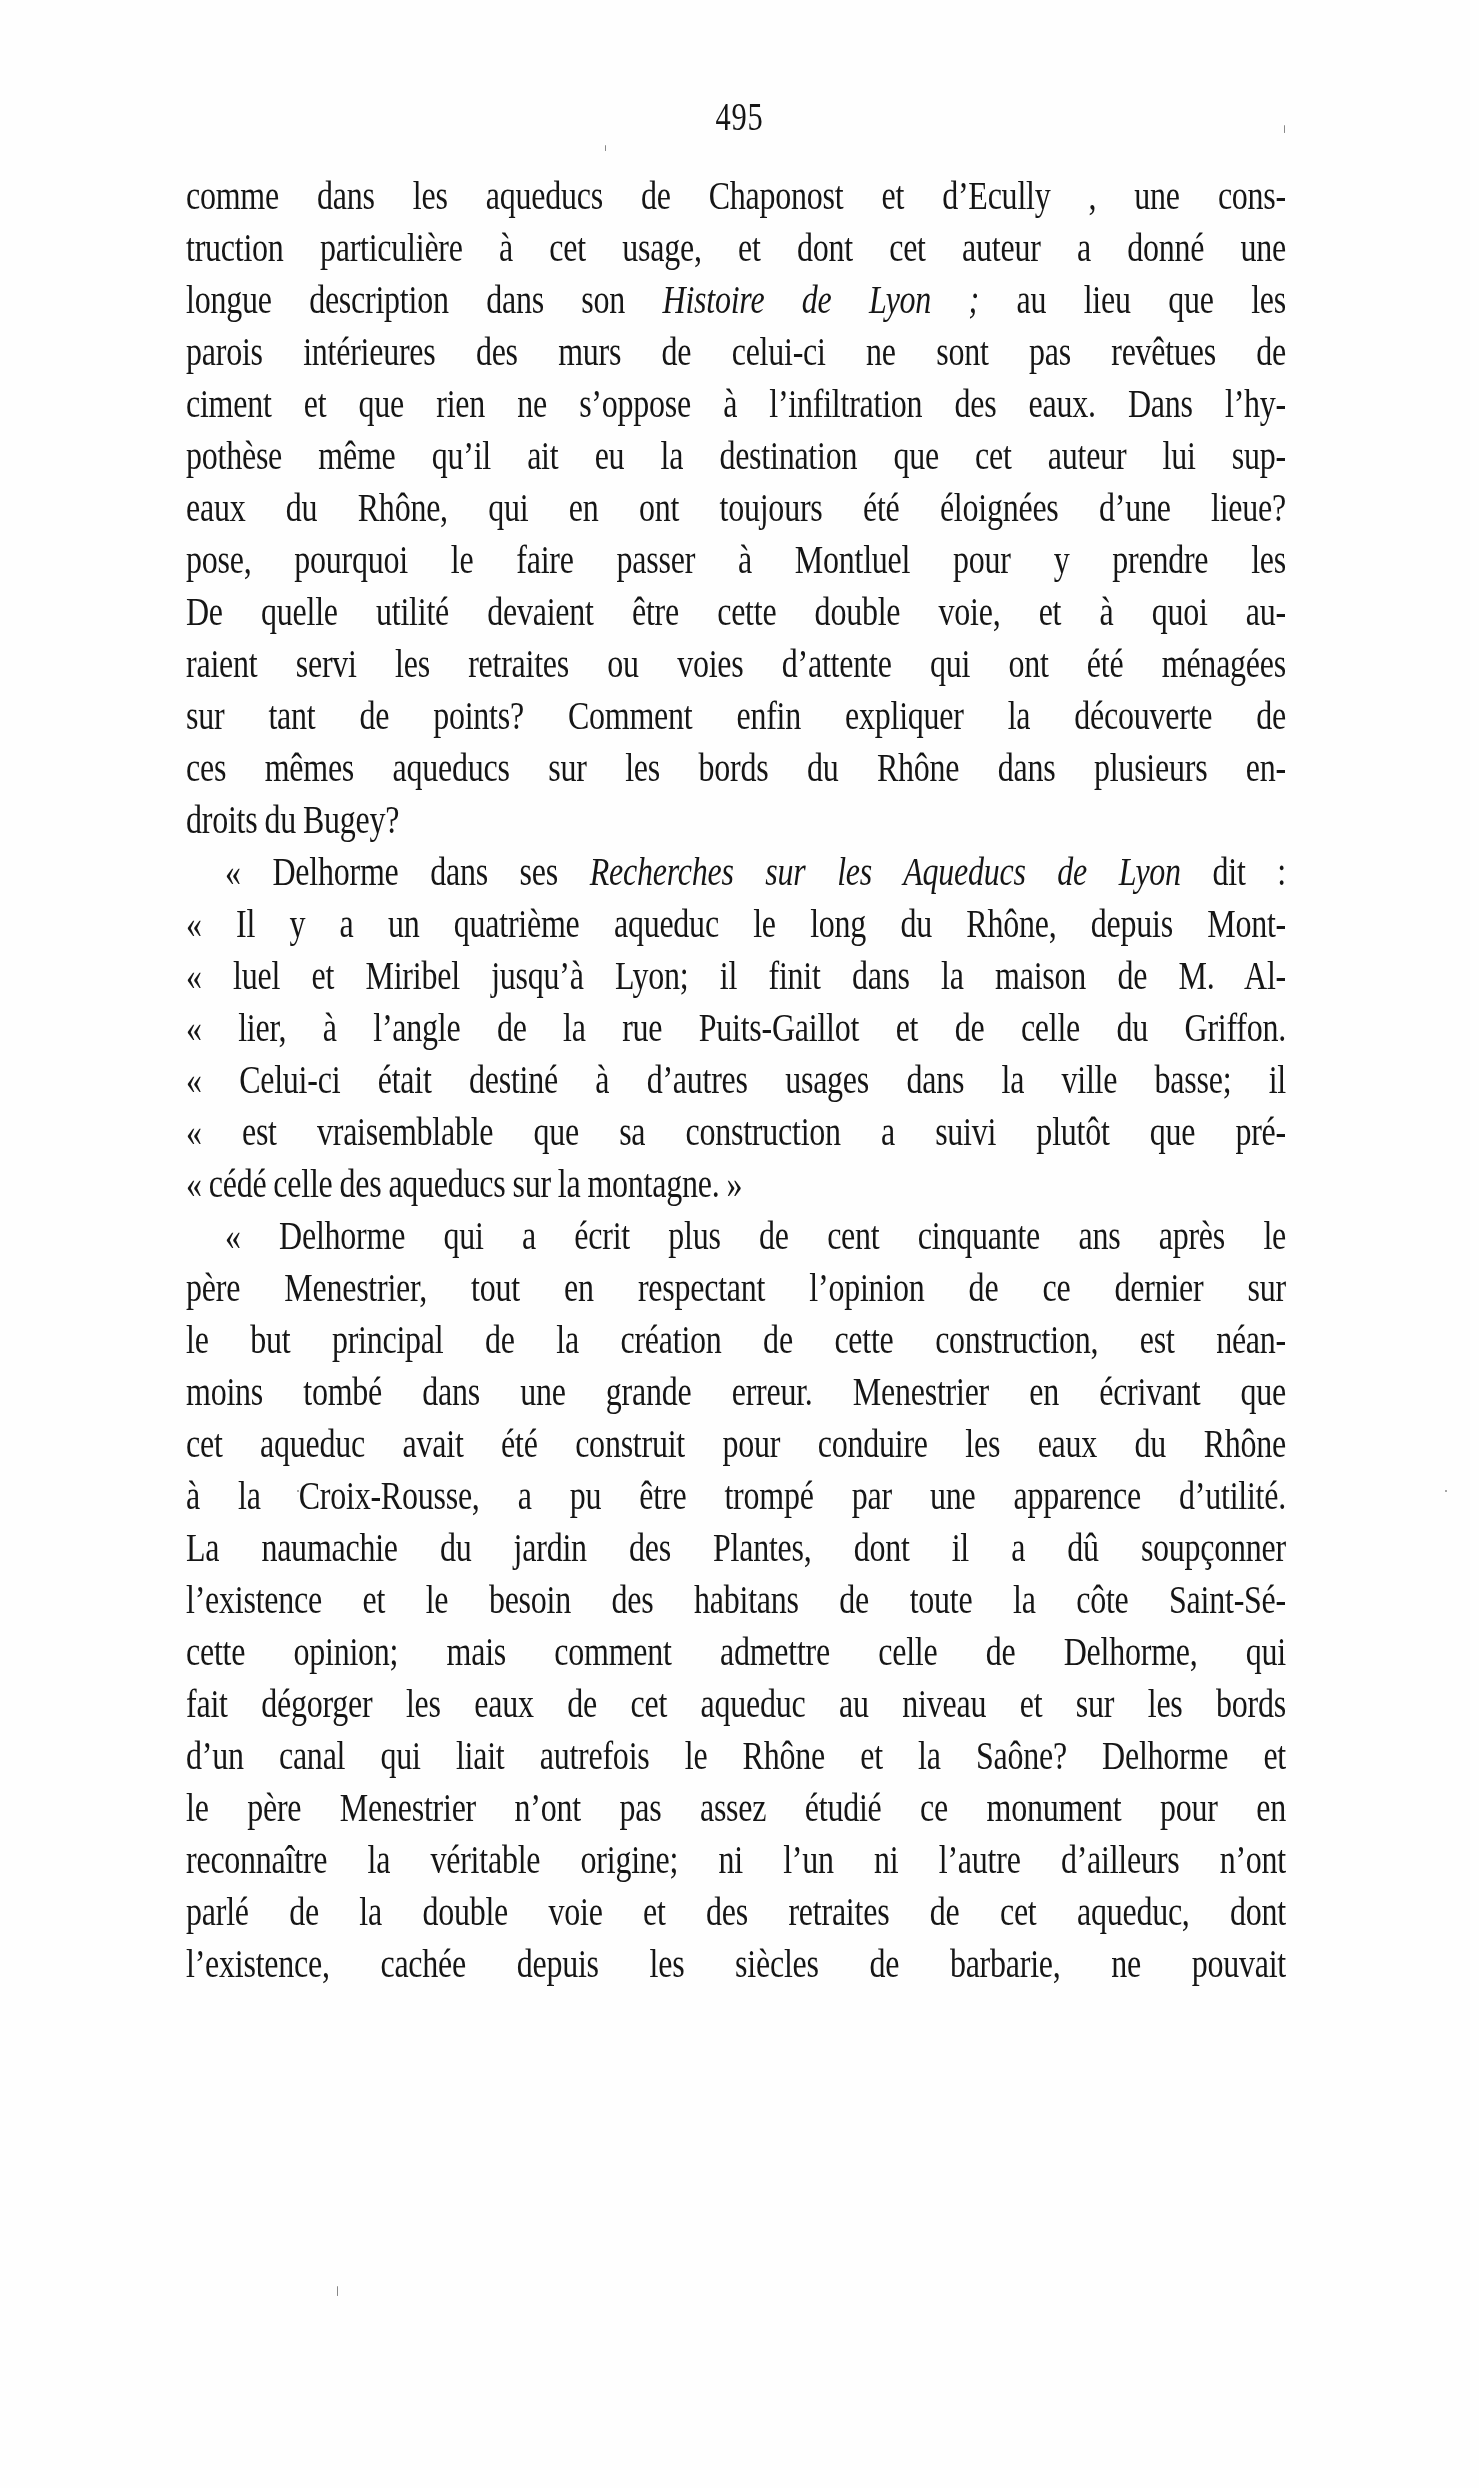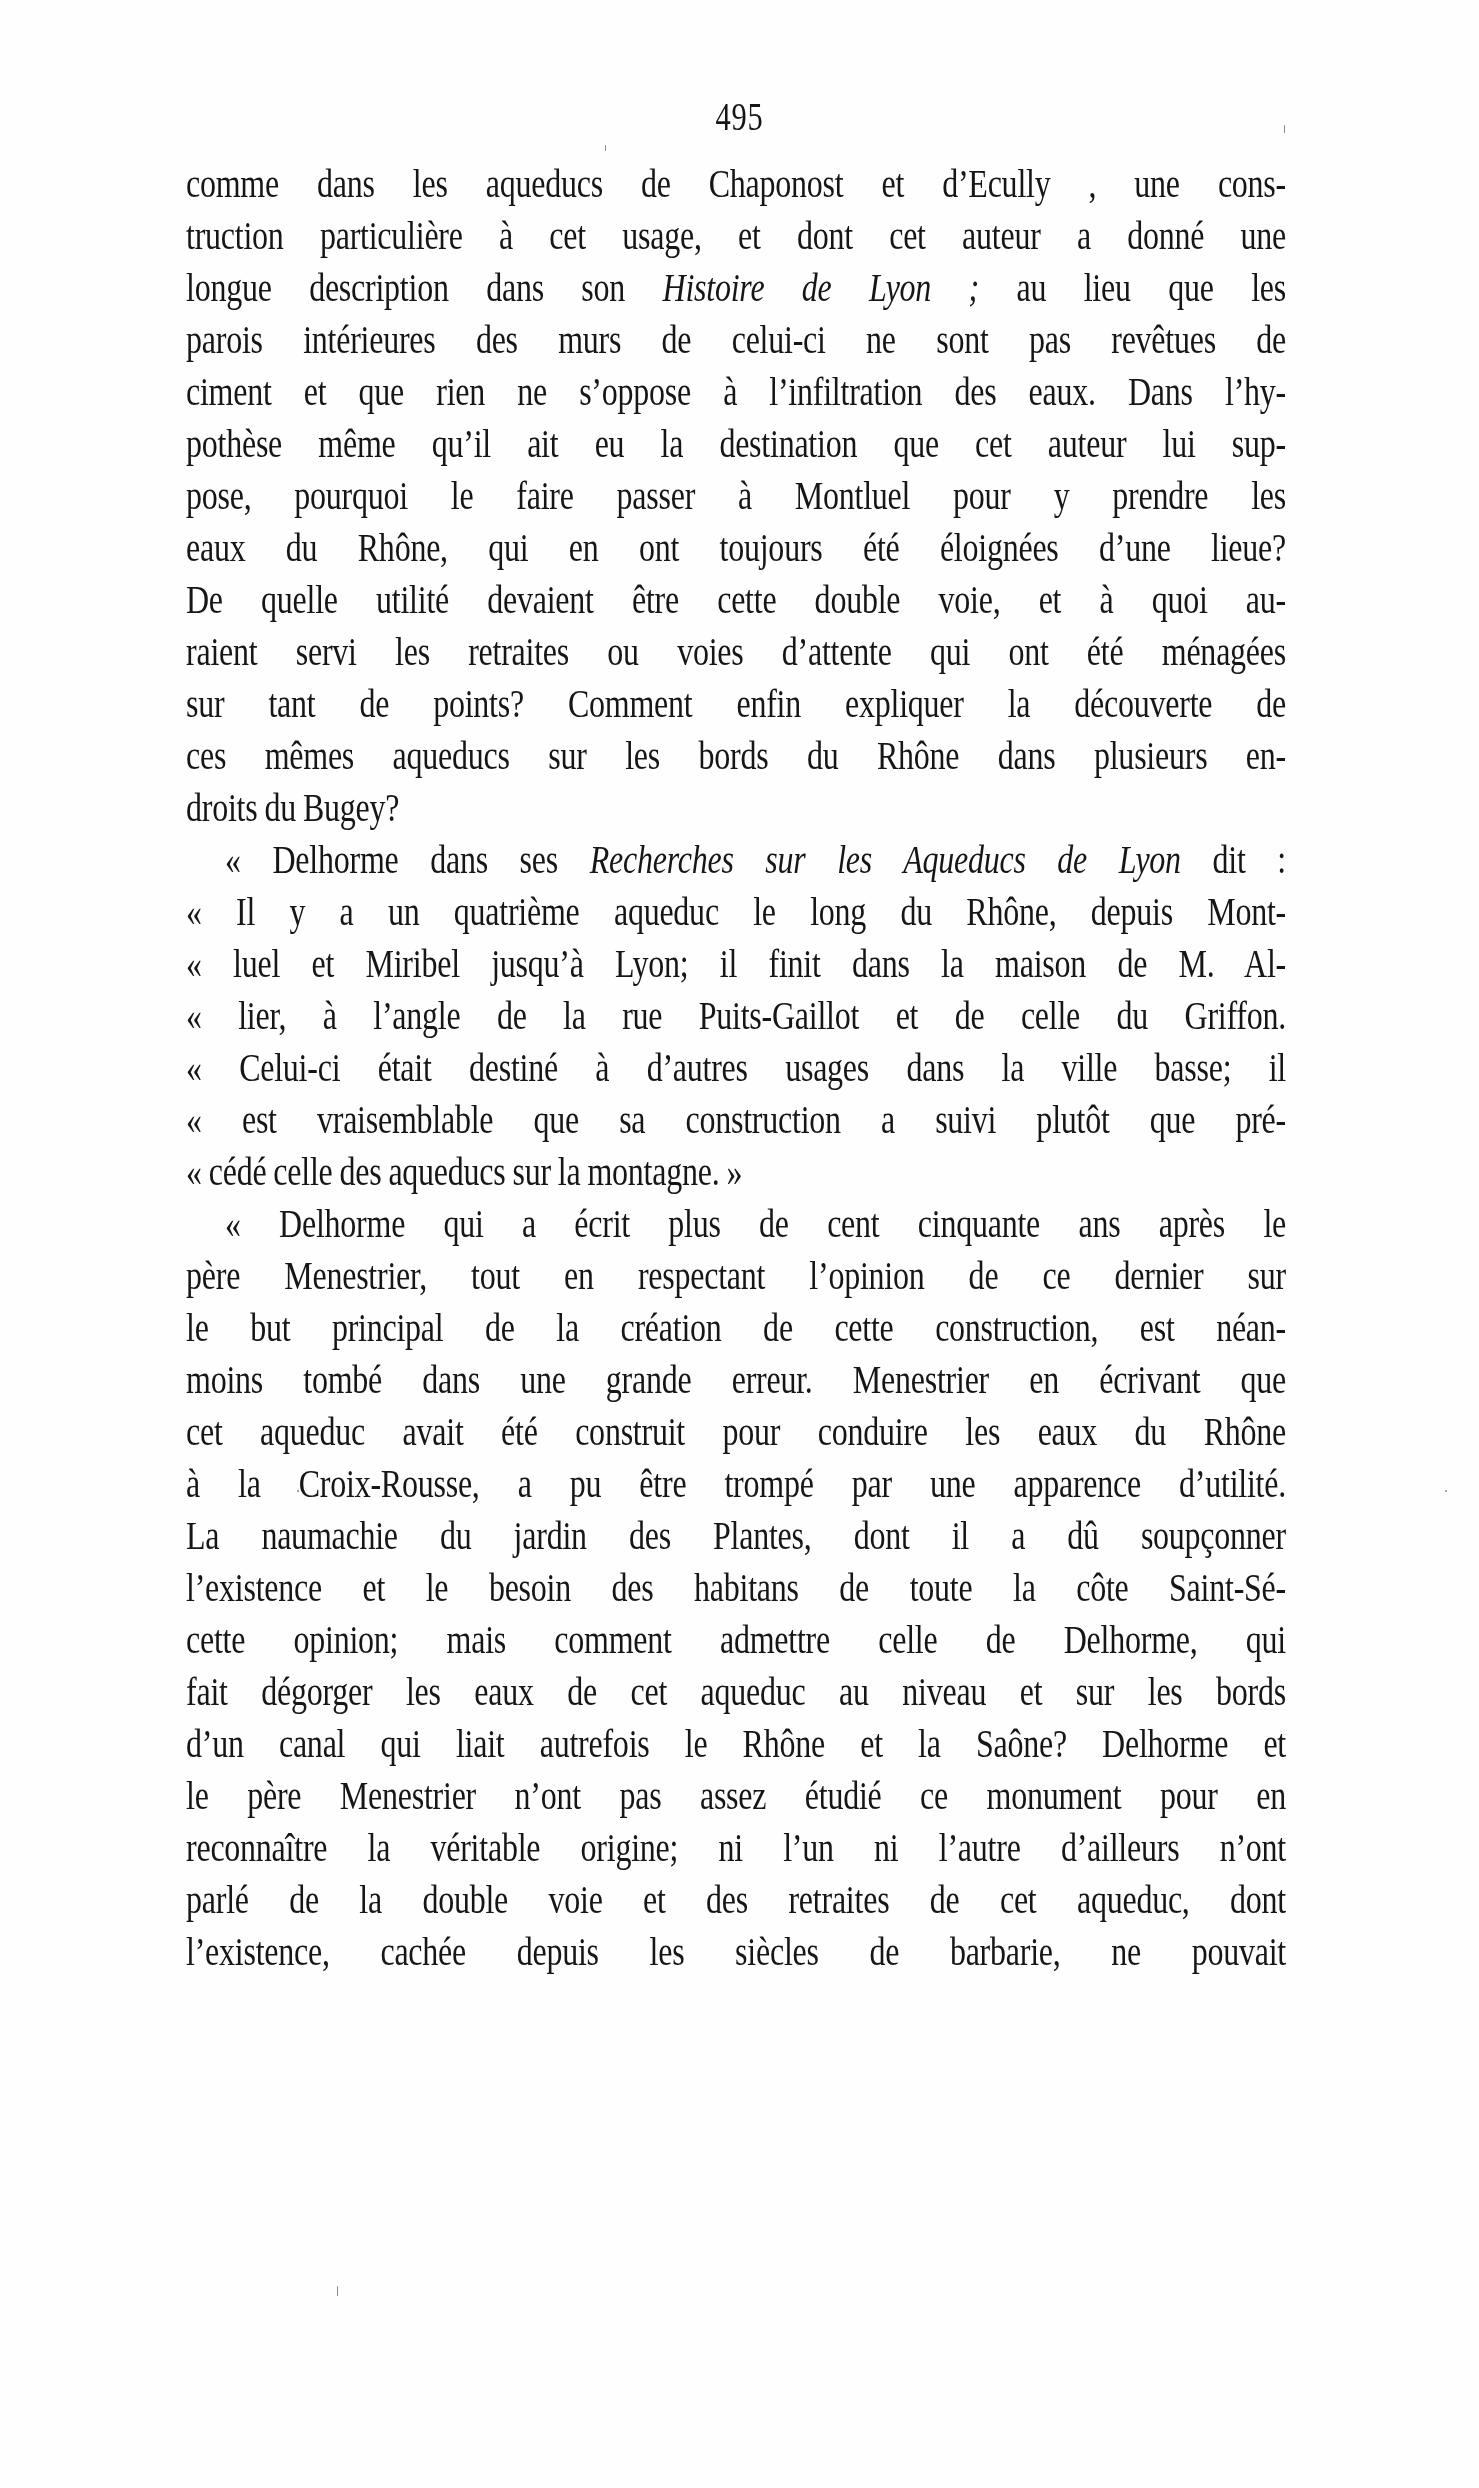--- a/index.html
+++ b/index.html
@@ -31,21 +31,21 @@
       width: 1479px;
       text-align: center;
       font-size: 39px;
       letter-spacing: 1px;
       transform: scaleX(0.78);
       transform-origin: center;
     }
     .text-block {
       position: absolute;
       left: 186px;
-      top: 158px;
+      top: 170px;
       width: 1100px;
     }
     .line {
       display: block;
       height: 52px;
       line-height: 52px;
       font-size: 40px;
       white-space: nowrap;
       text-align: justify;
       text-align-last: justify;
@@ -104,24 +104,24 @@
       <div class="line">
         <span class="cond"><span class="inner"><span>parois intérieures des murs de celui-ci ne sont pas revêtues de</span></span></span>
       </div>
       <div class="line">
         <span class="cond"><span class="inner"><span>ciment et que rien ne s’oppose à l’infiltration des eaux. Dans l’hy-</span></span></span>
       </div>
       <div class="line">
         <span class="cond"><span class="inner"><span>pothèse même qu’il ait eu la destination que cet auteur lui sup-</span></span></span>
       </div>
       <div class="line">
+        <span class="cond"><span class="inner"><span>eaux du Rhône, qui en ont toujours été éloignées d’une lieue?</span></span></span>
+      </div>
+      <div class="line">
         <span class="cond"><span class="inner"><span>pose, pourquoi le faire passer à Montluel pour y prendre les</span></span></span>
-      </div>
-      <div class="line">
-        <span class="cond"><span class="inner"><span>eaux du Rhône, qui en ont toujours été éloignées d’une lieue?</span></span></span>
       </div>
       <div class="line">
         <span class="cond"><span class="inner"><span>De quelle utilité devaient être cette double voie, et à quoi au-</span></span></span>
       </div>
       <div class="line">
         <span class="cond"><span class="inner"><span>raient servi les retraites ou voies d’attente qui ont été ménagées</span></span></span>
       </div>
       <div class="line">
         <span class="cond"><span class="inner"><span>sur tant de points? Comment enfin expliquer la découverte de</span></span></span>
       </div>

